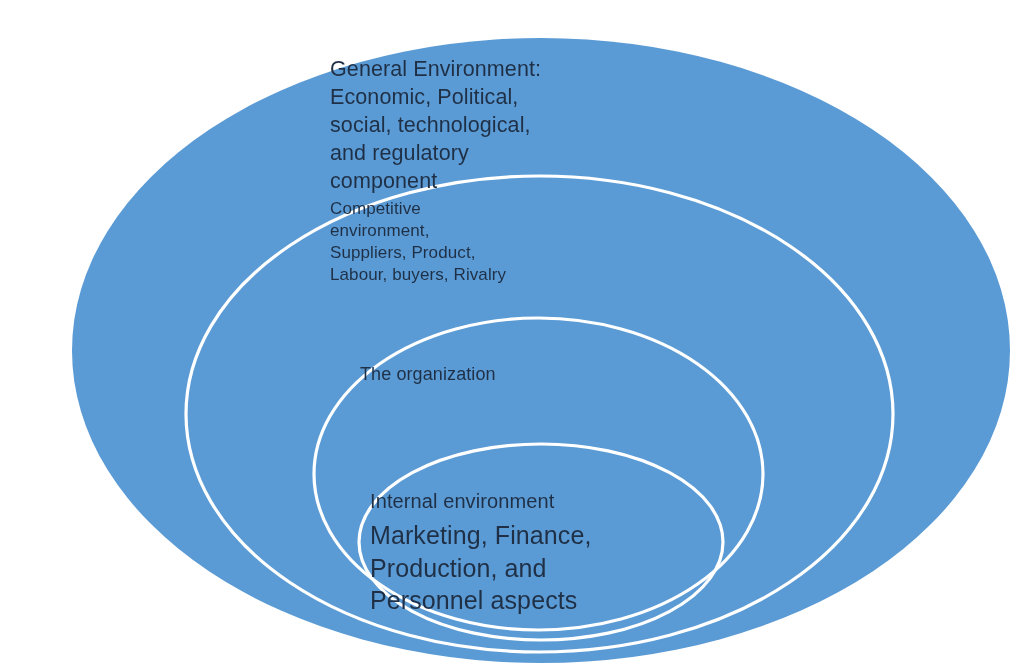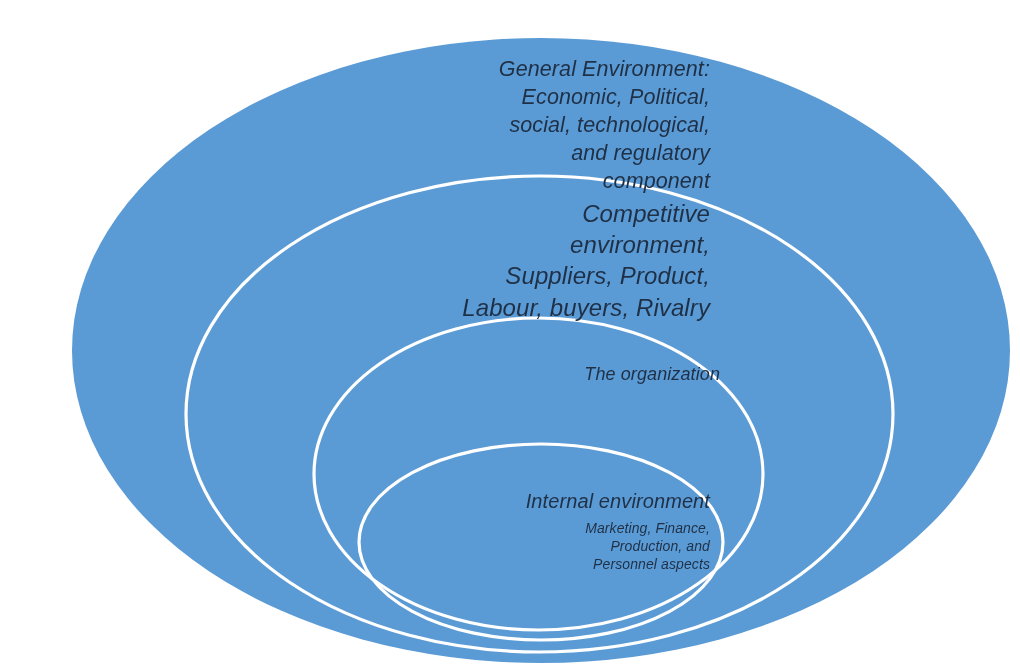--- a/index.html
+++ b/index.html
@@ -22,58 +22,57 @@
   }
   #ellipse-svg {
     position: absolute;
     top: 0;
     left: 0;
     width: 1020px;
     height: 670px;
   }
   .ring-label {
     position: absolute;
-    text-align: right;
+    text-align: left;
     color: #1f3046;
     font-family: "Liberation Sans", sans-serif;
     line-height: 1.30;
     white-space: pre-line;
     letter-spacing: 0.1px;
-    font-style: italic;
     -webkit-font-smoothing: antialiased;
   }
   #label-general {
     left: 330px;
     top: 56px;
     width: 380px;
     font-size: 21.5px;
   }
   #label-competitive {
     left: 330px;
     top: 198px;
     width: 380px;
-    font-size: 24px;
+    font-size: 17px;
   }
   #label-organization {
     left: 360px;
     top: 363px;
     width: 360px;
     font-size: 18px;
   }
   #label-internal-title {
     left: 370px;
     top: 488px;
     width: 340px;
     font-size: 20px;
   }
   #label-internal-body {
     left: 370px;
     top: 519px;
     width: 340px;
-    font-size: 14px;
+    font-size: 25px;
   }
 </style>
 </head>
 <body>
 
 <div id="diagram-root">
 
   <svg id="ellipse-svg" viewBox="0 0 1020 670" xmlns="http://www.w3.org/2000/svg">
 
     <ellipse cx="541" cy="350.5" rx="469" ry="312.5" fill="#5B9BD5" stroke="none"></ellipse>

